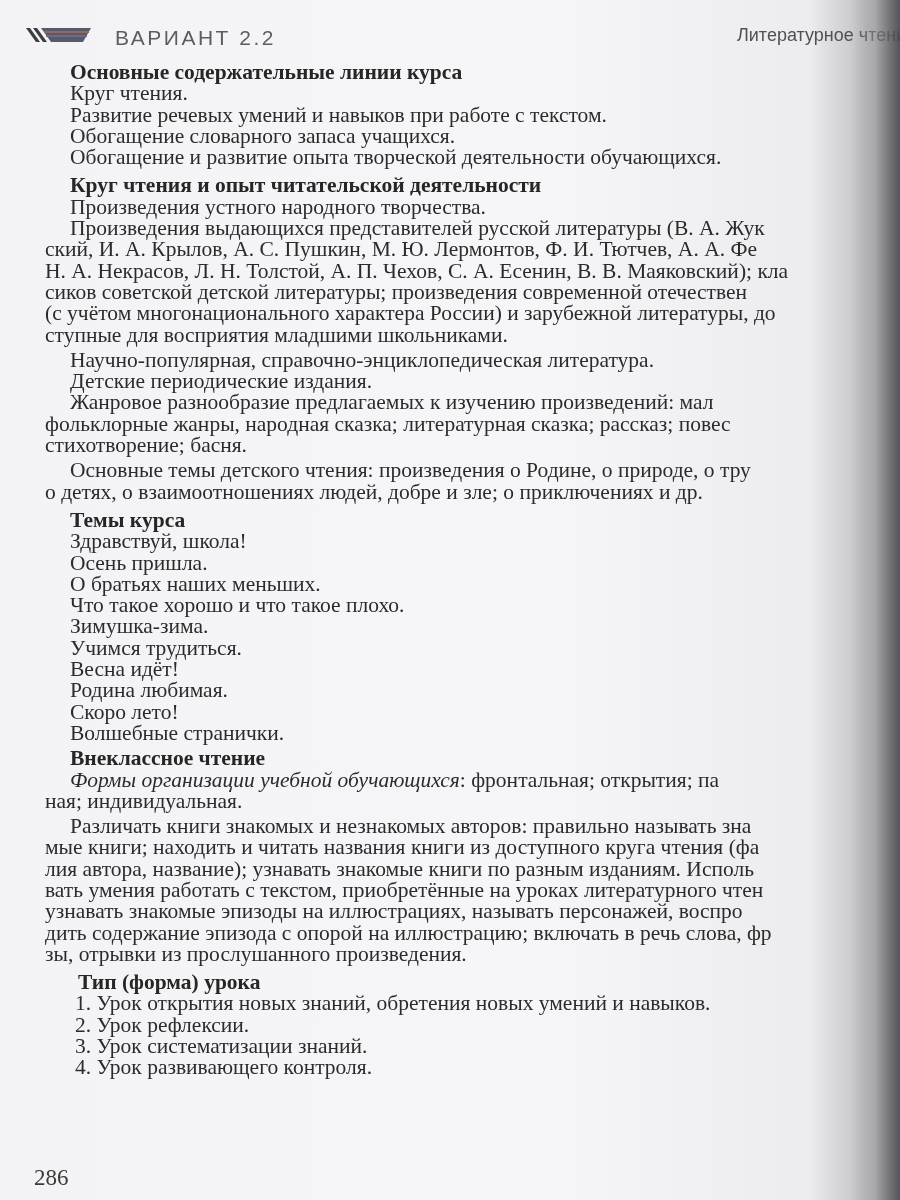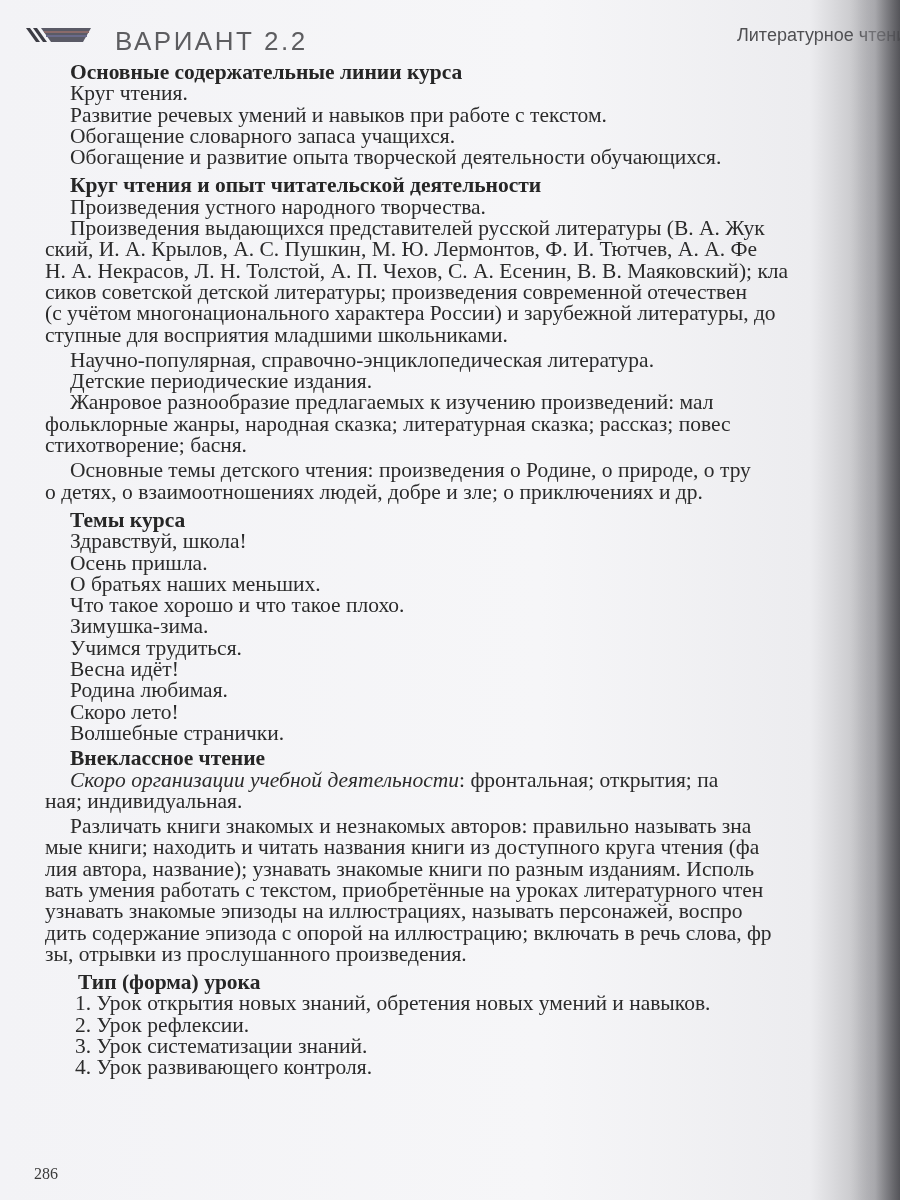--- a/index.html
+++ b/index.html
@@ -36,21 +36,21 @@
     }
     .logo {
       position: absolute;
       left: 26px; top: 10px;
       width: 65px; height: 14px;
     }
     .variant {
       position: absolute;
       left: 115px; top: 8px;
       font-family: "Liberation Sans", "DejaVu Sans", sans-serif;
-      font-size: 26px;
+      font-size: 21px;
       letter-spacing: 2.5px;
       color: #5d5d60;
     }
     .subject {
       position: absolute;
       left: 737px; top: 7px;
       font-family: "Liberation Sans", "DejaVu Sans", sans-serif;
       font-size: 18px;
       color: #505053;
       white-space: nowrap;
@@ -74,21 +74,21 @@
       color: #262626;
     }
     .ind { padding-left: 25px; }
     .noind { padding-left: 0; }
     .it { font-style: italic; }
     .gap-s { height: 4px; }
     .gap-m { height: 7px; }
     .pageno {
       position: absolute;
       left: 34px; top: 1165px;
-      font-size: 16px;
+      font-size: 23px;
       color: #3a3a3a;
     }
   </style>
 </head>
 <body>
 
 <div class="page">
 
   <div class="header">
     <svg class="logo" viewBox="0 0 65 14">
@@ -137,21 +137,21 @@
     <span class="line ind">Что такое хорошо и что такое плохо.</span>
     <span class="line ind">Зимушка-зима.</span>
     <span class="line ind">Учимся трудиться.</span>
     <span class="line ind">Весна идёт!</span>
     <span class="line ind">Родина любимая.</span>
     <span class="line ind">Скоро лето!</span>
     <span class="line ind">Волшебные странички.</span>
     <span class="gap-s" style="display:block"></span>
 
     <span class="line h">Внеклассное чтение</span>
-    <span class="line ind"><span class="it">Скоро организации учебной деятельности</span><span>: фронтальная; открытия; па</span></span>
+    <span class="line ind"><span class="it">Формы организации учебной обучающихся</span><span>: фронтальная; открытия; па</span></span>
     <span class="line noind">ная; индивидуальная.</span>
     <span class="gap-s" style="display:block"></span>
     <span class="line ind">Различать книги знакомых и незнакомых авторов: правильно называть зна</span>
     <span class="line noind">мые книги; находить и читать названия книги из доступного круга чтения (фа</span>
     <span class="line noind">лия автора, название); узнавать знакомые книги по разным изданиям. Исполь</span>
     <span class="line noind">вать умения работать с текстом, приобретённые на уроках литературного чтен</span>
     <span class="line noind">узнавать знакомые эпизоды на иллюстрациях, называть персонажей, воспро</span>
     <span class="line noind">дить содержание эпизода с опорой на иллюстрацию; включать в речь слова, фр</span>
     <span class="line noind">зы, отрывки из прослушанного произведения.</span>
     <span class="gap-m" style="display:block"></span>

